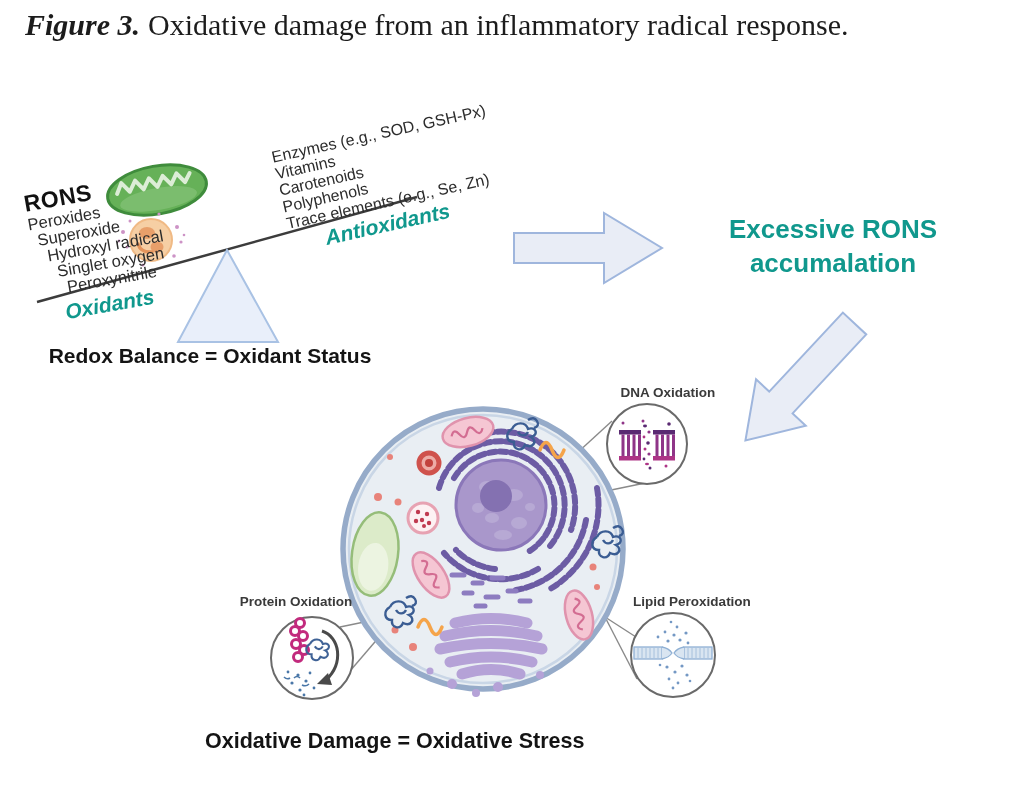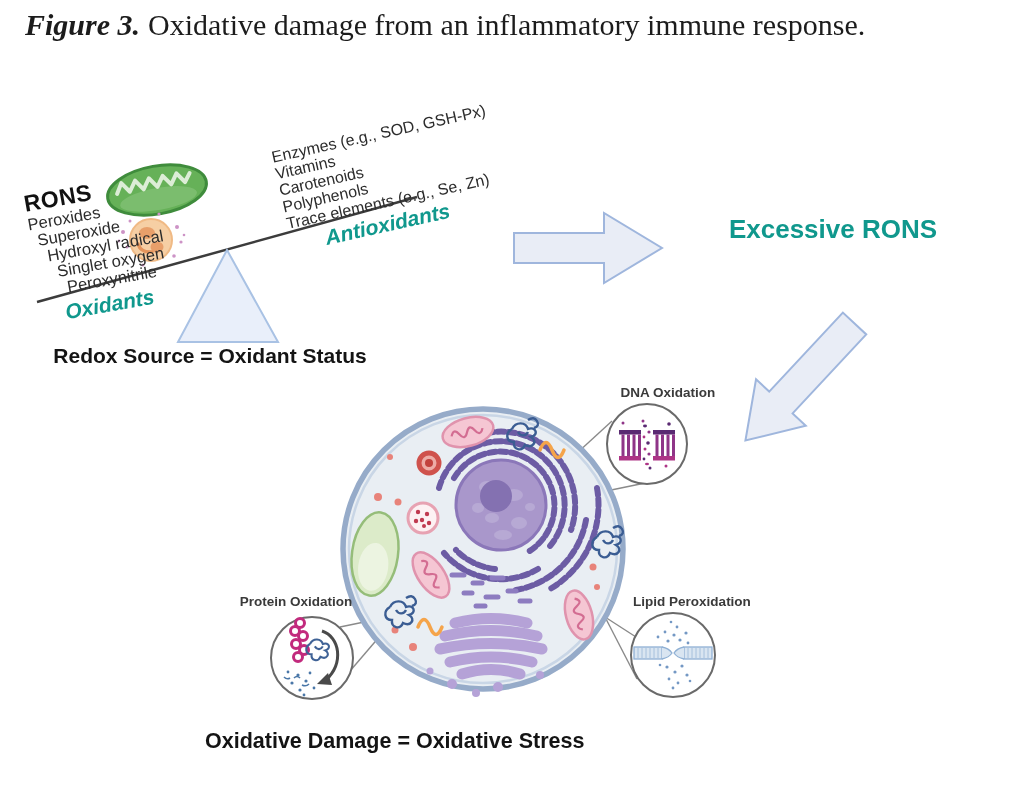--- a/index.html
+++ b/index.html
@@ -37,21 +37,21 @@
   .source{position:absolute;left:2px;top:762px;font-family:"Liberation Serif",serif;
         font-size:24px;color:#3d3d3d;}
   .source-inner{border-bottom:2px solid #4a4a4a;padding-bottom:4px;}
 </style>
 </head>
 <body>
 
 <div class="page">
 
   <div class="figure-title">
-    <span class="fig-label">Figure 3.</span><span class="fig-caption">Oxidative damage from an inflammatory immune response.</span>
+    <span class="fig-label">Figure 3.</span><span class="fig-caption">Oxidative damage from an inflammatory radical response.</span>
   </div>
 
   <div class="balance-group">
     <svg class="balance-svg" width="470" height="280" viewBox="0 0 470 280">
 
       <line x1="22" y1="194" x2="402" y2="89" stroke="#3c3c3c" stroke-width="2.5"></line>
 
       <polygon points="212,142 163,234 263,234" fill="#e9effa" stroke="#a9c2e4" stroke-width="2"></polygon>
 
       <g transform="translate(142,82) rotate(-10)">
@@ -92,28 +92,29 @@
 
     <div class="anti-block">
       <div class="anti-item">Enzymes (e.g., SOD, GSH-Px)</div>
       <div class="anti-item">Vitamins</div>
       <div class="anti-item">Carotenoids</div>
       <div class="anti-item">Polyphenols</div>
       <div class="anti-item">Trace elements (e.g., Se, Zn)</div>
       <div class="side-label anti-label">Antioxidants</div>
     </div>
   </div>
-  <div class="balance-caption">Redox Source = Oxidant Status</div>
+  <div class="balance-caption">Redox Balance = Oxidant Status</div>
 
   <svg class="arrow-svg" style="left:512px;top:211px;" width="154" height="74" viewBox="0 0 154 74">
     <polygon points="2,22 92,22 92,2 150,37 92,72 92,52 2,52" fill="#e9edf6" stroke="#9fb6dd" stroke-width="2"></polygon>
   </svg>
 
   <div class="excessive">
     <div>Excessive RONS</div>
+    <div>accumalation</div>
   </div>
 
   <svg class="arrow-svg" style="left:728px;top:310px;" width="140" height="165" viewBox="0 0 140 165">
     <g transform="translate(72,72) rotate(133)">
       <polygon points="-80,-16 28,-16 28,-34 80,0 28,34 28,16 -80,16" fill="#e9edf6" stroke="#9fb6dd" stroke-width="2"></polygon>
     </g>
   </svg>
 
   <svg class="cell-svg" width="560" height="350" viewBox="0 0 560 350">
 

